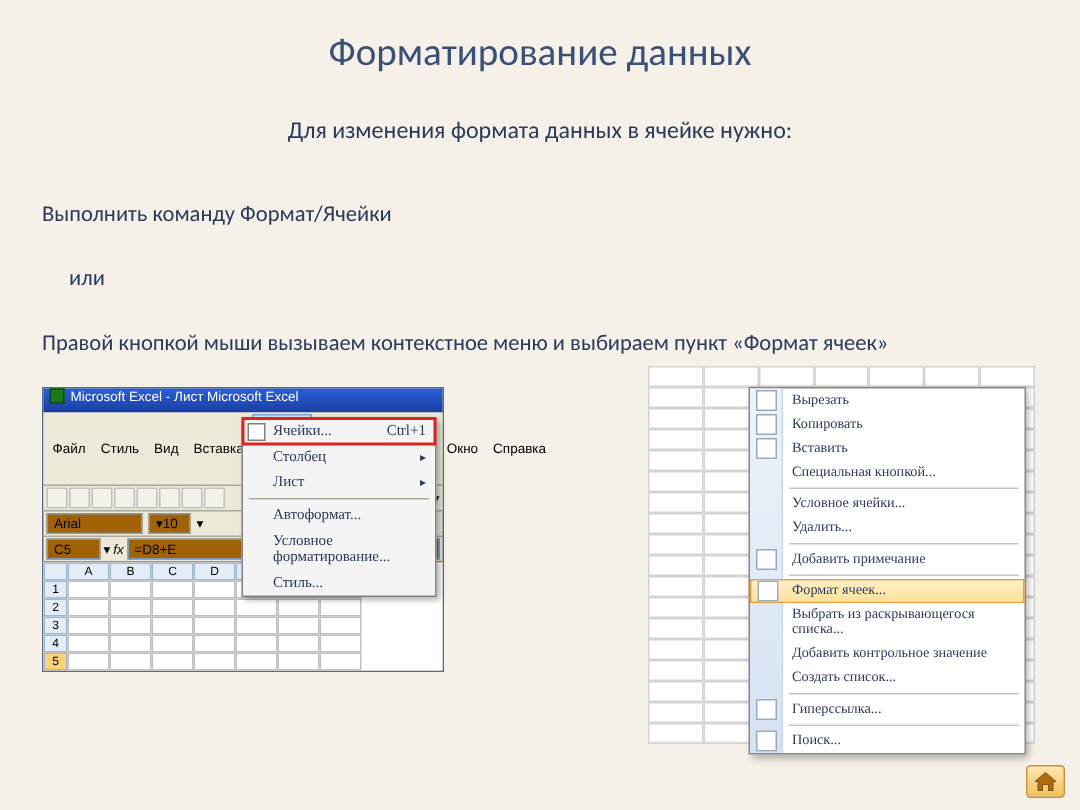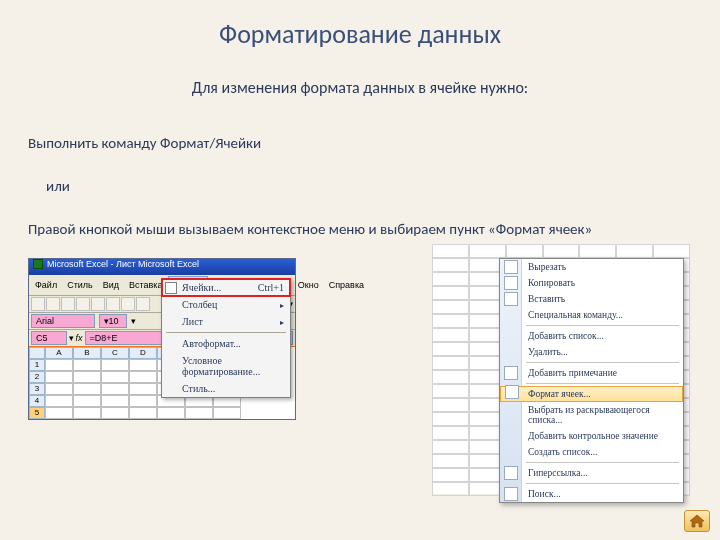--- a/index.html
+++ b/index.html
@@ -16,26 +16,26 @@
   .cols { display: flex; margin-top: 36px; padding: 0 28px; gap: 24px; align-items: flex-start; flex-direction: column; }
   .col-left { width: 255px; font-size: 15px; line-height: 1.35; }
   .col-mid { width: 60px; text-align: center; font-size: 15px; }
   .col-right { flex: 1; font-size: 15px; line-height: 1.35; }
 
   
   .excel-mock { width: 268px; margin-left: 28px; margin-top: 18px; border: 1px solid #5a6a8a; background: #ece9d8; font-size: 9px; font-family: Tahoma, Arial, sans-serif; color: #000; }
   .titlebar { background: linear-gradient(#2a5ed8,#1a3ea0); color: #fff; height: 16px; display: flex; align-items: flex-start; padding: 0 4px; gap: 4px; }
   .titlebar .xl-icon { width: 10px; height: 10px; background: #1a7a1a; border: 1px solid #0a4a0a; }
   .menubar { display: flex; gap: 2px; padding: 1px 2px; background: #ece9d8; border-bottom: 1px solid #aca899; }
-  .menubar .mi { padding: 4px 4px; }
+  .menubar .mi { padding: 18px 4px; }
   .menubar .mi.active { background: #d6e6f6; border: 1px solid #7da2ce; padding: 0 3px; }
   .toolbar { display: flex; gap: 1px; padding: 1px 2px; background: #ece9d8; border-bottom: 1px solid #aca899; align-items: center; }
   .tb-btn { width: 14px; height: 14px; background: #f4f2e8; border: 1px solid #c0c0c0; }
   .fontrow { display: flex; gap: 4px; padding: 1px 2px; align-items: center; border-bottom: 1px solid #aca899; }
-  .fontbox { background: #f9a8d4; border: 1px solid #7f9db9; height: 14px; padding: 0 4px; display: flex; align-items: center; }
+  .fontbox { background: #a16207; border: 1px solid #7f9db9; height: 14px; padding: 0 4px; display: flex; align-items: center; }
   .cellrow { display: flex; padding: 1px 2px; align-items: center; border-bottom: 1px solid #f97316; gap: 2px; }
   .grid { display: grid; grid-template-columns: 16px repeat(7,28px); background: #fff; }
   .gh { background: #e4ecf7; border: 0.5px solid #9eb6ce; text-align: center; font-size: 8px; height: 12px; }
   .rn { background: #e4ecf7; border: 0.5px solid #9eb6ce; text-align: center; font-size: 8px; height: 12px; }
   .rn.sel { background: #ffd27a; }
   .gc { border: 0.5px solid #c0c0c0; height: 12px; }
   .dropdown { position: absolute; left: 161px; top: 278px; width: 130px; background: #f4f4f4; border: 1px solid #808080; box-shadow: 2px 2px 4px rgba(0,0,0,0.3); font-family: Tahoma; font-size: 10px; }
   .dd-item { display: flex; align-items: center; padding: 3px 6px 3px 20px; position: relative; justify-content: space-between; }
   .dd-item.hl { position: relative; outline: 2px solid #d22; outline-offset: -1px; }
   .dd-sep { height: 1px; background: #aca899; margin: 2px 4px; }
@@ -43,21 +43,21 @@
   .arrow::after { content: "▸"; font-size: 8px; }
 
   
   .ctx-area { position: absolute; right: 30px; top: 258px; width: 225px; }
   .sheet-bg { position: absolute; right: 0; top: -14px; width: 258px; height: 250px; background: #fff; }
   .sheet-bg .sg { display: grid; grid-template-columns: repeat(7, 1fr); }
   .sheet-bg .sgc { border: 0.5px solid #d4d4d4; height: 14px; }
   .ctx { position: relative; width: 185px; margin-left: 34px; background: #fff; border: 1px solid #868686; box-shadow: 2px 2px 5px rgba(0,0,0,0.3); font-family: Tahoma; font-size: 9.5px; }
   .ctx-strip { position: absolute; left: 0; top: 0; bottom: 0; width: 22px; background: linear-gradient(#eef3fa,#d6e2f2); border-right: 1px solid #c5d4ea; }
   .ctx-item { position: relative; padding: 3px 20px 3px 28px; display: flex; align-items: center; }
-  .ctx-item.sel { background: linear-gradient(#fff0c8,#ffe29a); border: 1px solid #e8a43e; padding: 2px 7px 2px 27px; align-items: flex-end; }
+  .ctx-item.sel { background: linear-gradient(#fff0c8,#ffe29a); border: 1px solid #e8a43e; padding: 2px 7px 2px 27px; }
   .ctx-ico { position: absolute; left: 4px; width: 14px; height: 14px; background: #fff; border: 1px solid #9ab; }
   .ctx-sep { height: 1px; background: #c5c5c5; margin: 2px 4px 2px 26px; }
 
   .home-btn { position: absolute; right: 10px; bottom: 8px; width: 26px; height: 22px; background: linear-gradient(#ffe8b0,#f0c060); border: 1px solid #c89038; border-radius: 3px; display: flex; align-items: center; justify-content: center; }
 </style>
 </head>
 <body>
 
 <h1 class="page-title">Форматирование данных</h1>
 <div class="subtitle">Для изменения формата данных в ячейке нужно:</div>
@@ -329,25 +329,25 @@
       </div>
       <div class="ctx-item">
         <span class="ctx-ico"></span>
         <span>Копировать</span>
       </div>
       <div class="ctx-item">
         <span class="ctx-ico"></span>
         <span>Вставить</span>
       </div>
       <div class="ctx-item">
-        <span>Специальная команду...</span>
-      </div>
-      <div class="ctx-sep"></div>
-      <div class="ctx-item">
-        <span>Добавить список...</span>
+        <span>Специальная кнопкой...</span>
+      </div>
+      <div class="ctx-sep"></div>
+      <div class="ctx-item">
+        <span>Условное ячейки...</span>
       </div>
       <div class="ctx-item">
         <span>Удалить...</span>
       </div>
       <div class="ctx-sep"></div>
       <div class="ctx-item">
         <span class="ctx-ico"></span>
         <span>Добавить примечание</span>
       </div>
       <div class="ctx-sep"></div>

